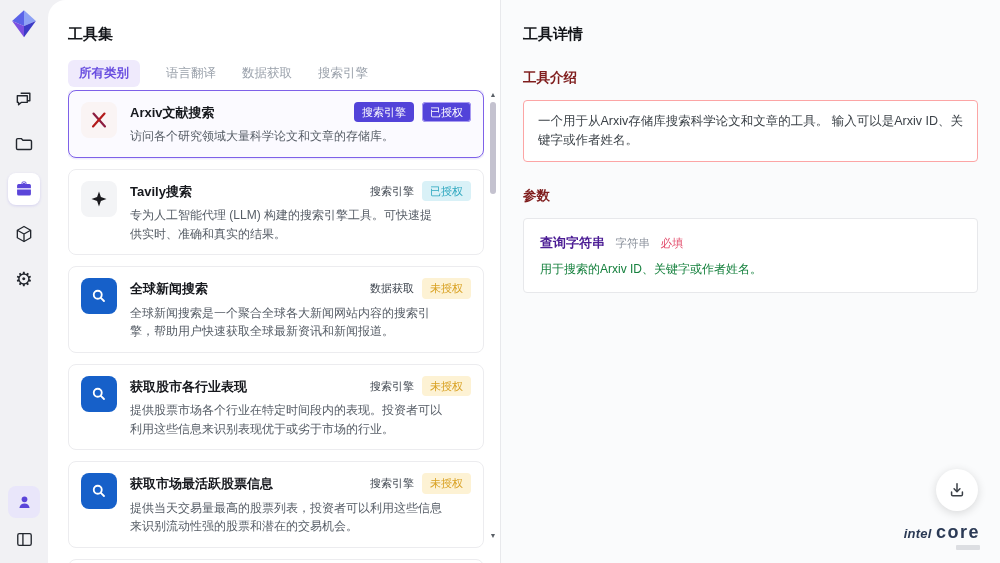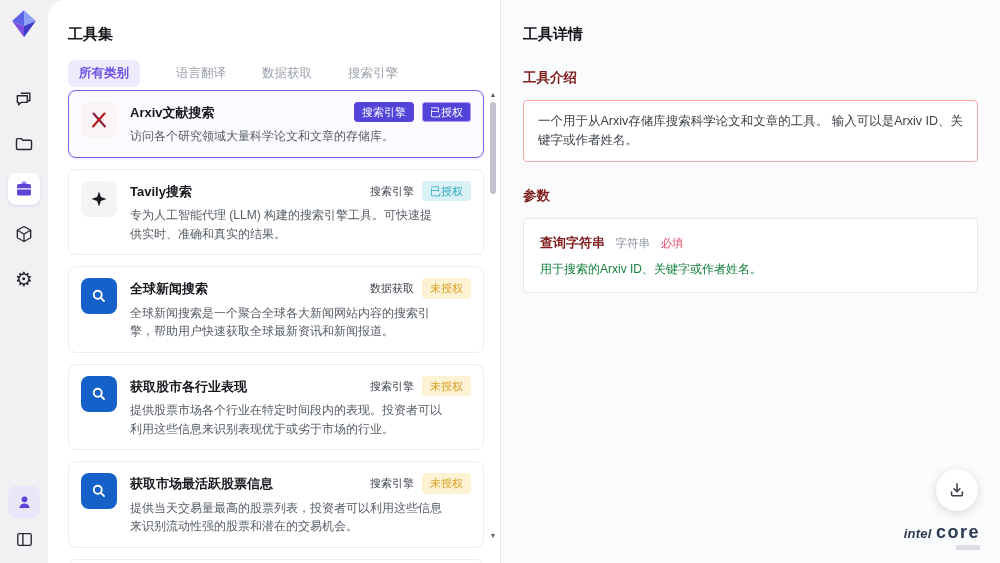--- a/index.html
+++ b/index.html
@@ -15,21 +15,21 @@
   .nav-item.active { background:#ffffff; box-shadow:0 1px 3px rgba(90,70,220,.18); }
   .sidebar-bottom { position:absolute; bottom:8px; display:flex; flex-direction:column; align-items:center; gap:5px; }
   .gear-glyph { font-family:"DejaVu Sans",sans-serif; font-size:20px; color:#23272e; line-height:1; }
   .nav-item.user-active { background:#e9e6fa; }
 
   
   .main { flex:1; background:#ffffff; border-top-left-radius:18px; display:flex; overflow:hidden;justify-content:space-between; }
   .left-pane { width:452px; flex:none; position:relative; }
   .page-title { position:absolute; top:25px; left:20px; font-size:15px; font-weight:bold; color:#14161a; }
 
-  .tabs { position:absolute; top:60px; left:20px; display:flex; gap:36px; align-items:center; font-size:12.5px; color:#9aa1ab; }
+  .tabs { position:absolute; top:60px; left:20px; display:flex; gap:26px; align-items:center; font-size:12.5px; color:#9aa1ab; }
   .tab { cursor:pointer; white-space:nowrap; }
   .tab.active { background:#efeafc; color:#6a4fe0; padding:5px 11px; border-radius:6px; font-weight:bold; }
 
   .list { position:absolute; top:90px; left:20px; right:16px; bottom:0; overflow:hidden; }
   .card { background:#fff; border:1px solid #ececef; border-radius:8px; padding:11px 12px; margin-bottom:11px; display:flex; gap:13px; cursor:pointer; }
   .card.selected { border:1.5px solid #7e61e8; background:#fbfaff; box-shadow:0 0 0 1.5px rgba(126,97,232,.12); }
   .tool-icon { width:36px; height:36px; border-radius:8px; flex:none; display:flex; align-items:center; justify-content:center; }
   .icon-arxiv { background:#faf4f4; }
   .icon-tavily { background:#f3f4f6; }
   .icon-blue { background:#1660c9; }
@@ -51,21 +51,21 @@
   .sb-up { top:0; }
   .sb-down { bottom:18px; }
   .sb-thumb { position:absolute; top:12px; left:2px; width:6px; height:92px; background:#c4c2cf; border-radius:3px; cursor:pointer; }
 
   
   .right-pane { flex:1; background:#fafbfc; border-left:1px solid #e8e9ec; position:relative; padding:25px 22px 0 22px; }
   .detail-title { font-size:15px; font-weight:bold; color:#14161a; }
   .section-h { margin-top:25px; font-size:13.5px; font-weight:bold; color:#7f1d1d; }
   .intro-box { margin-top:13px; background:#fff; border:1px solid #fca5a5; border-radius:4px; padding:11px 14px; font-size:12.5px; color:#3c4248; line-height:1.5; }
   .param-box { margin-top:13px; background:#fff; border:1px solid #e7e8eb; border-radius:4px; padding:14px 16px; }
-  .param-name { font-size:13px; font-weight:bold; color:#7f1d1d; }
+  .param-name { font-size:13px; font-weight:bold; color:#4c1d95; }
   .param-type { font-size:11.5px; color:#8b929c; margin-left:6px; }
   .param-req { font-size:11.5px; color:#e34d6c; margin-left:6px; }
   .param-desc { margin-top:9px; font-size:12px; color:#15803d; }
 
   .fab { position:absolute; right:22px; bottom:52px; width:42px; height:42px; border-radius:50%; background:#fff; box-shadow:0 2px 10px rgba(0,0,0,.14); display:flex; align-items:center; justify-content:center; cursor:pointer; }
   .intel-logo { position:absolute; right:20px; bottom:13px; text-align:right; color:#2b3a55; }
   .intel-word { font-size:13px; font-weight:bold; letter-spacing:.2px;font-style:italic; }
   .core-word { font-size:18px; font-weight:bold; letter-spacing:1.5px; }
   .intel-sub { display:block; margin:2px 0 0 auto; width:24px; height:5px; background:#dcdee2; border-radius:1px; }
 </style>

